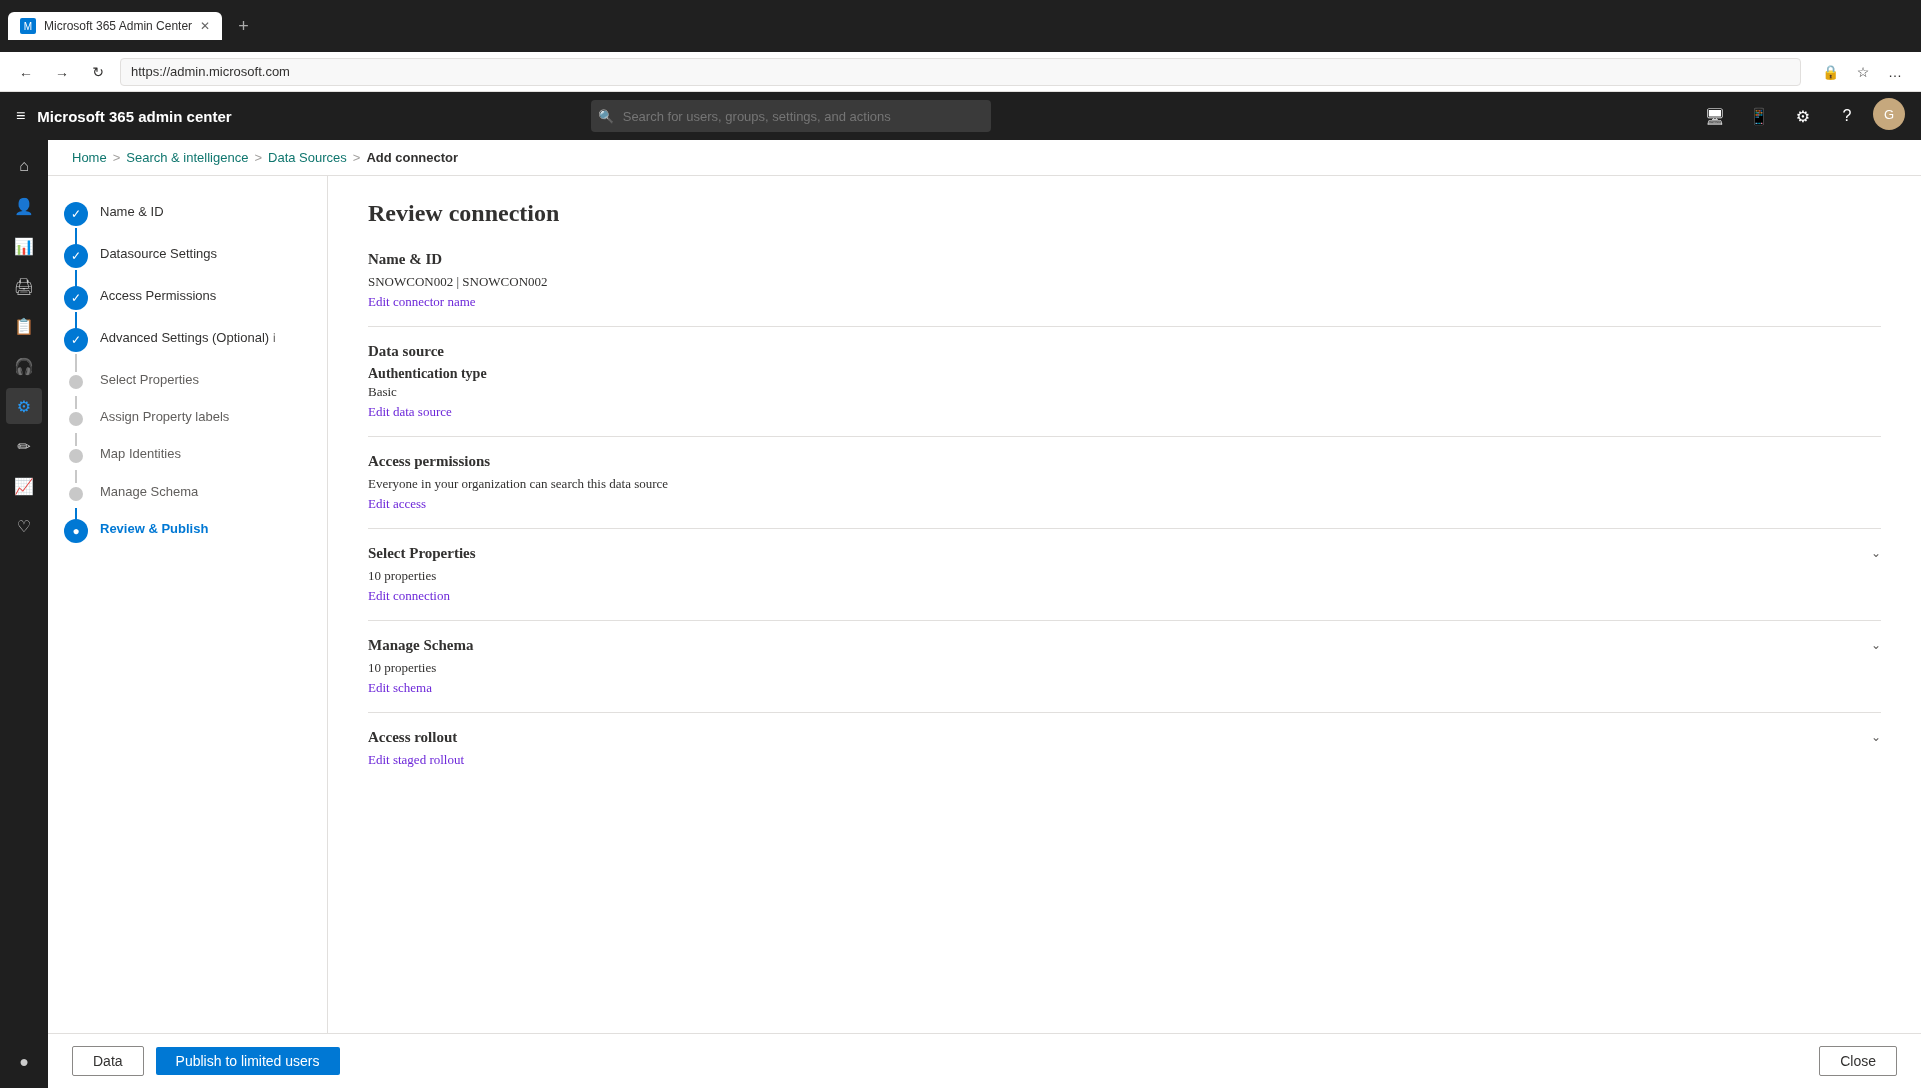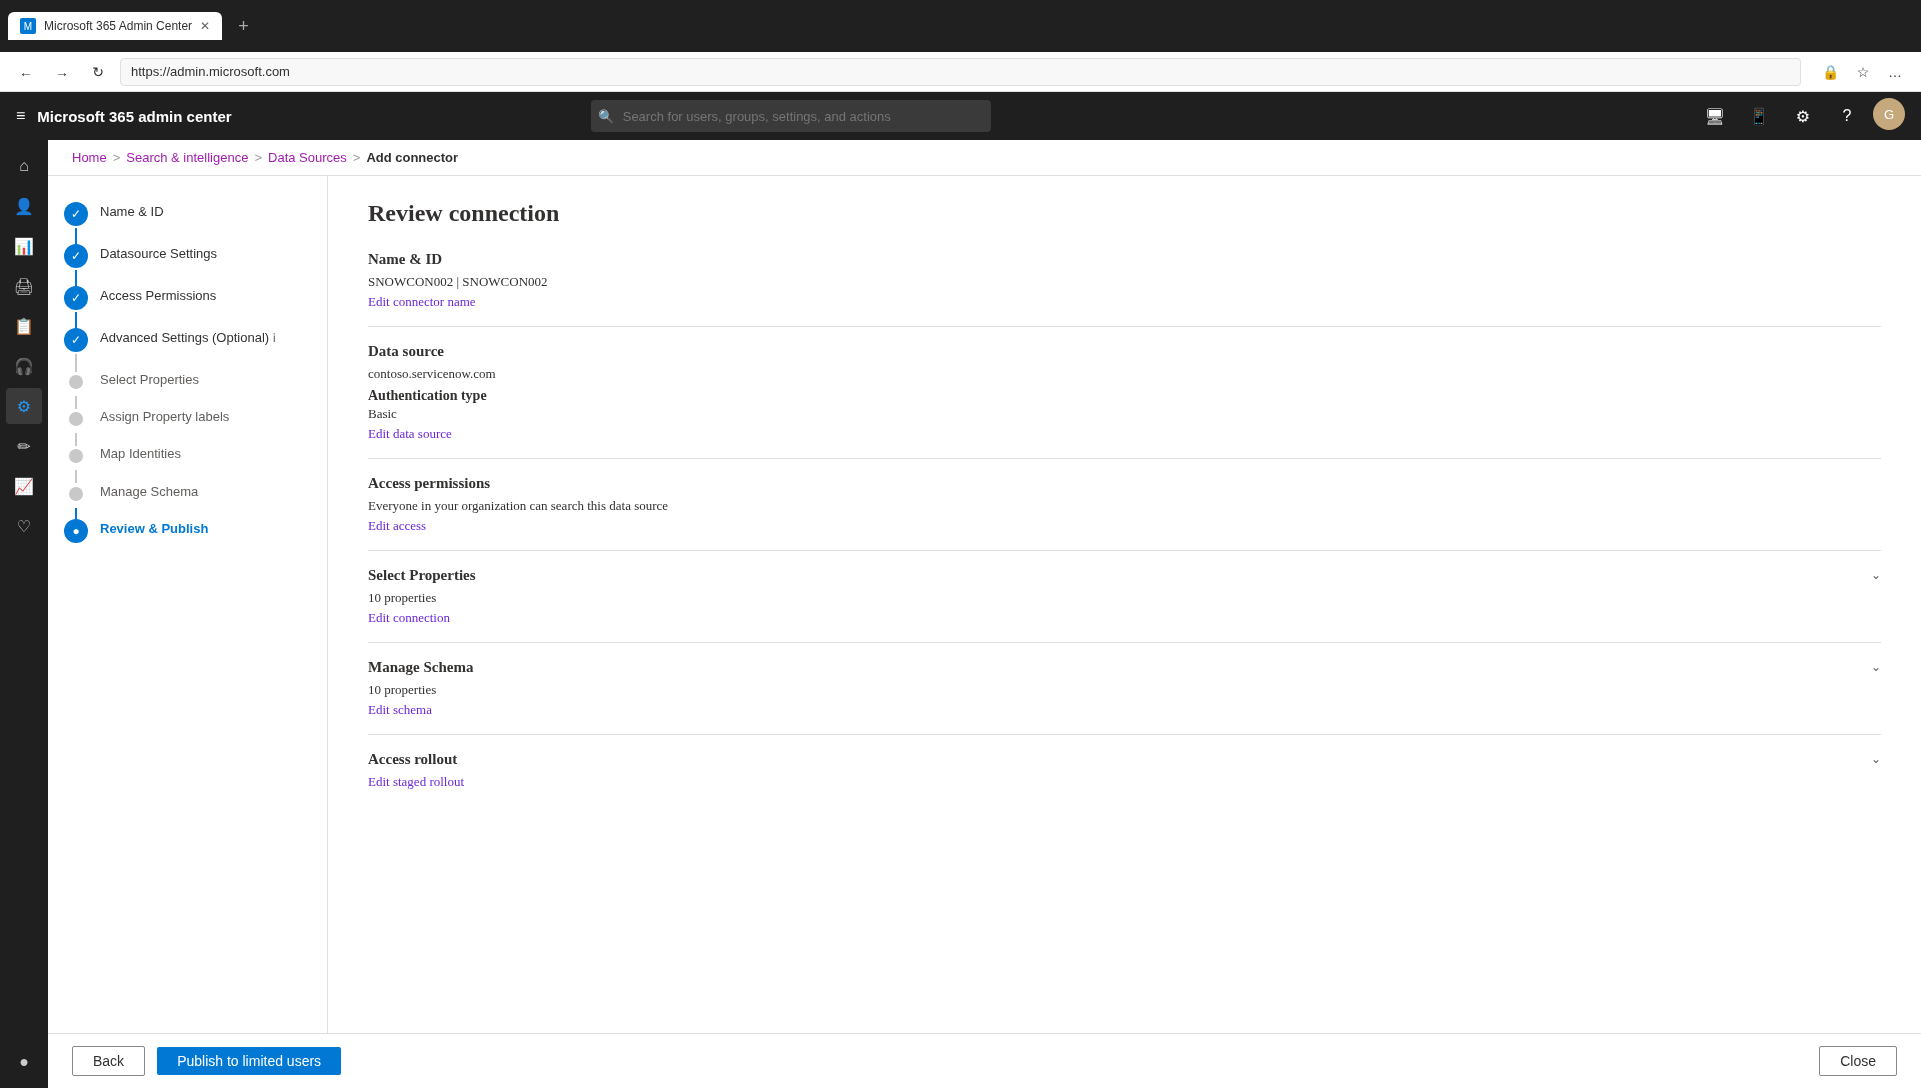--- a/index.html
+++ b/index.html
@@ -171,21 +171,21 @@
     .breadcrumb {
       padding: 10px 24px;
       font-size: 13px;
       color: #605e5c;
       display: flex;
       align-items: center;
       gap: 6px;
       background: #fff;
       border-bottom: 1px solid #e1dfdd;
     }
-    .breadcrumb a { color: #a21caf; text-decoration: none; text-align: right; }
+    .breadcrumb a { color: #0f766e; text-decoration: none; text-align: right; }
     .breadcrumb-separator { color: #a19f9d; }
     .breadcrumb-current { color: #323130; font-weight: 600; }
 
     
     .page-content {
       display: flex;
       flex: 1;
       overflow: hidden;
     }
 
@@ -480,21 +480,20 @@
             <span class="section-title">Name &amp; ID</span>
           </div>
           <div class="section-value">SNOWCON002 | SNOWCON002</div>
           <a class="section-link">Edit connector name</a>
         </div>
 
         <div class="review-section">
           <div class="section-header">
             <span class="section-title">Data source</span>
           </div>
-          <div class="section-value">contoso.servicenow.com</div>
           <div class="section-title" style="font-size:14px; font-weight:600; margin: 6px 0 2px;">Authentication type</div>
           <div class="section-value">Basic</div>
           <a class="section-link">Edit data source</a>
         </div>
 
         <div class="review-section">
           <div class="section-header">
             <span class="section-title">Access permissions</span>
           </div>
           <div class="section-value">Everyone in your organization can search this data source</div>
@@ -524,19 +523,19 @@
             <span class="section-title">Access rollout</span>
             <span class="chevron-icon">⌄</span>
           </div>
           <a class="section-link">Edit staged rollout</a>
         </div>
 
       </div>
     </div>
 
     <div class="action-bar">
-      <button class="btn-back">Back</button>
+      <button class="btn-back">Data</button>
       <button class="btn-publish">Publish to limited users</button>
       <button class="btn-close" style="margin-left:auto;">Close</button>
     </div>
 
   </div>
 </div>
 
 </body></html>

